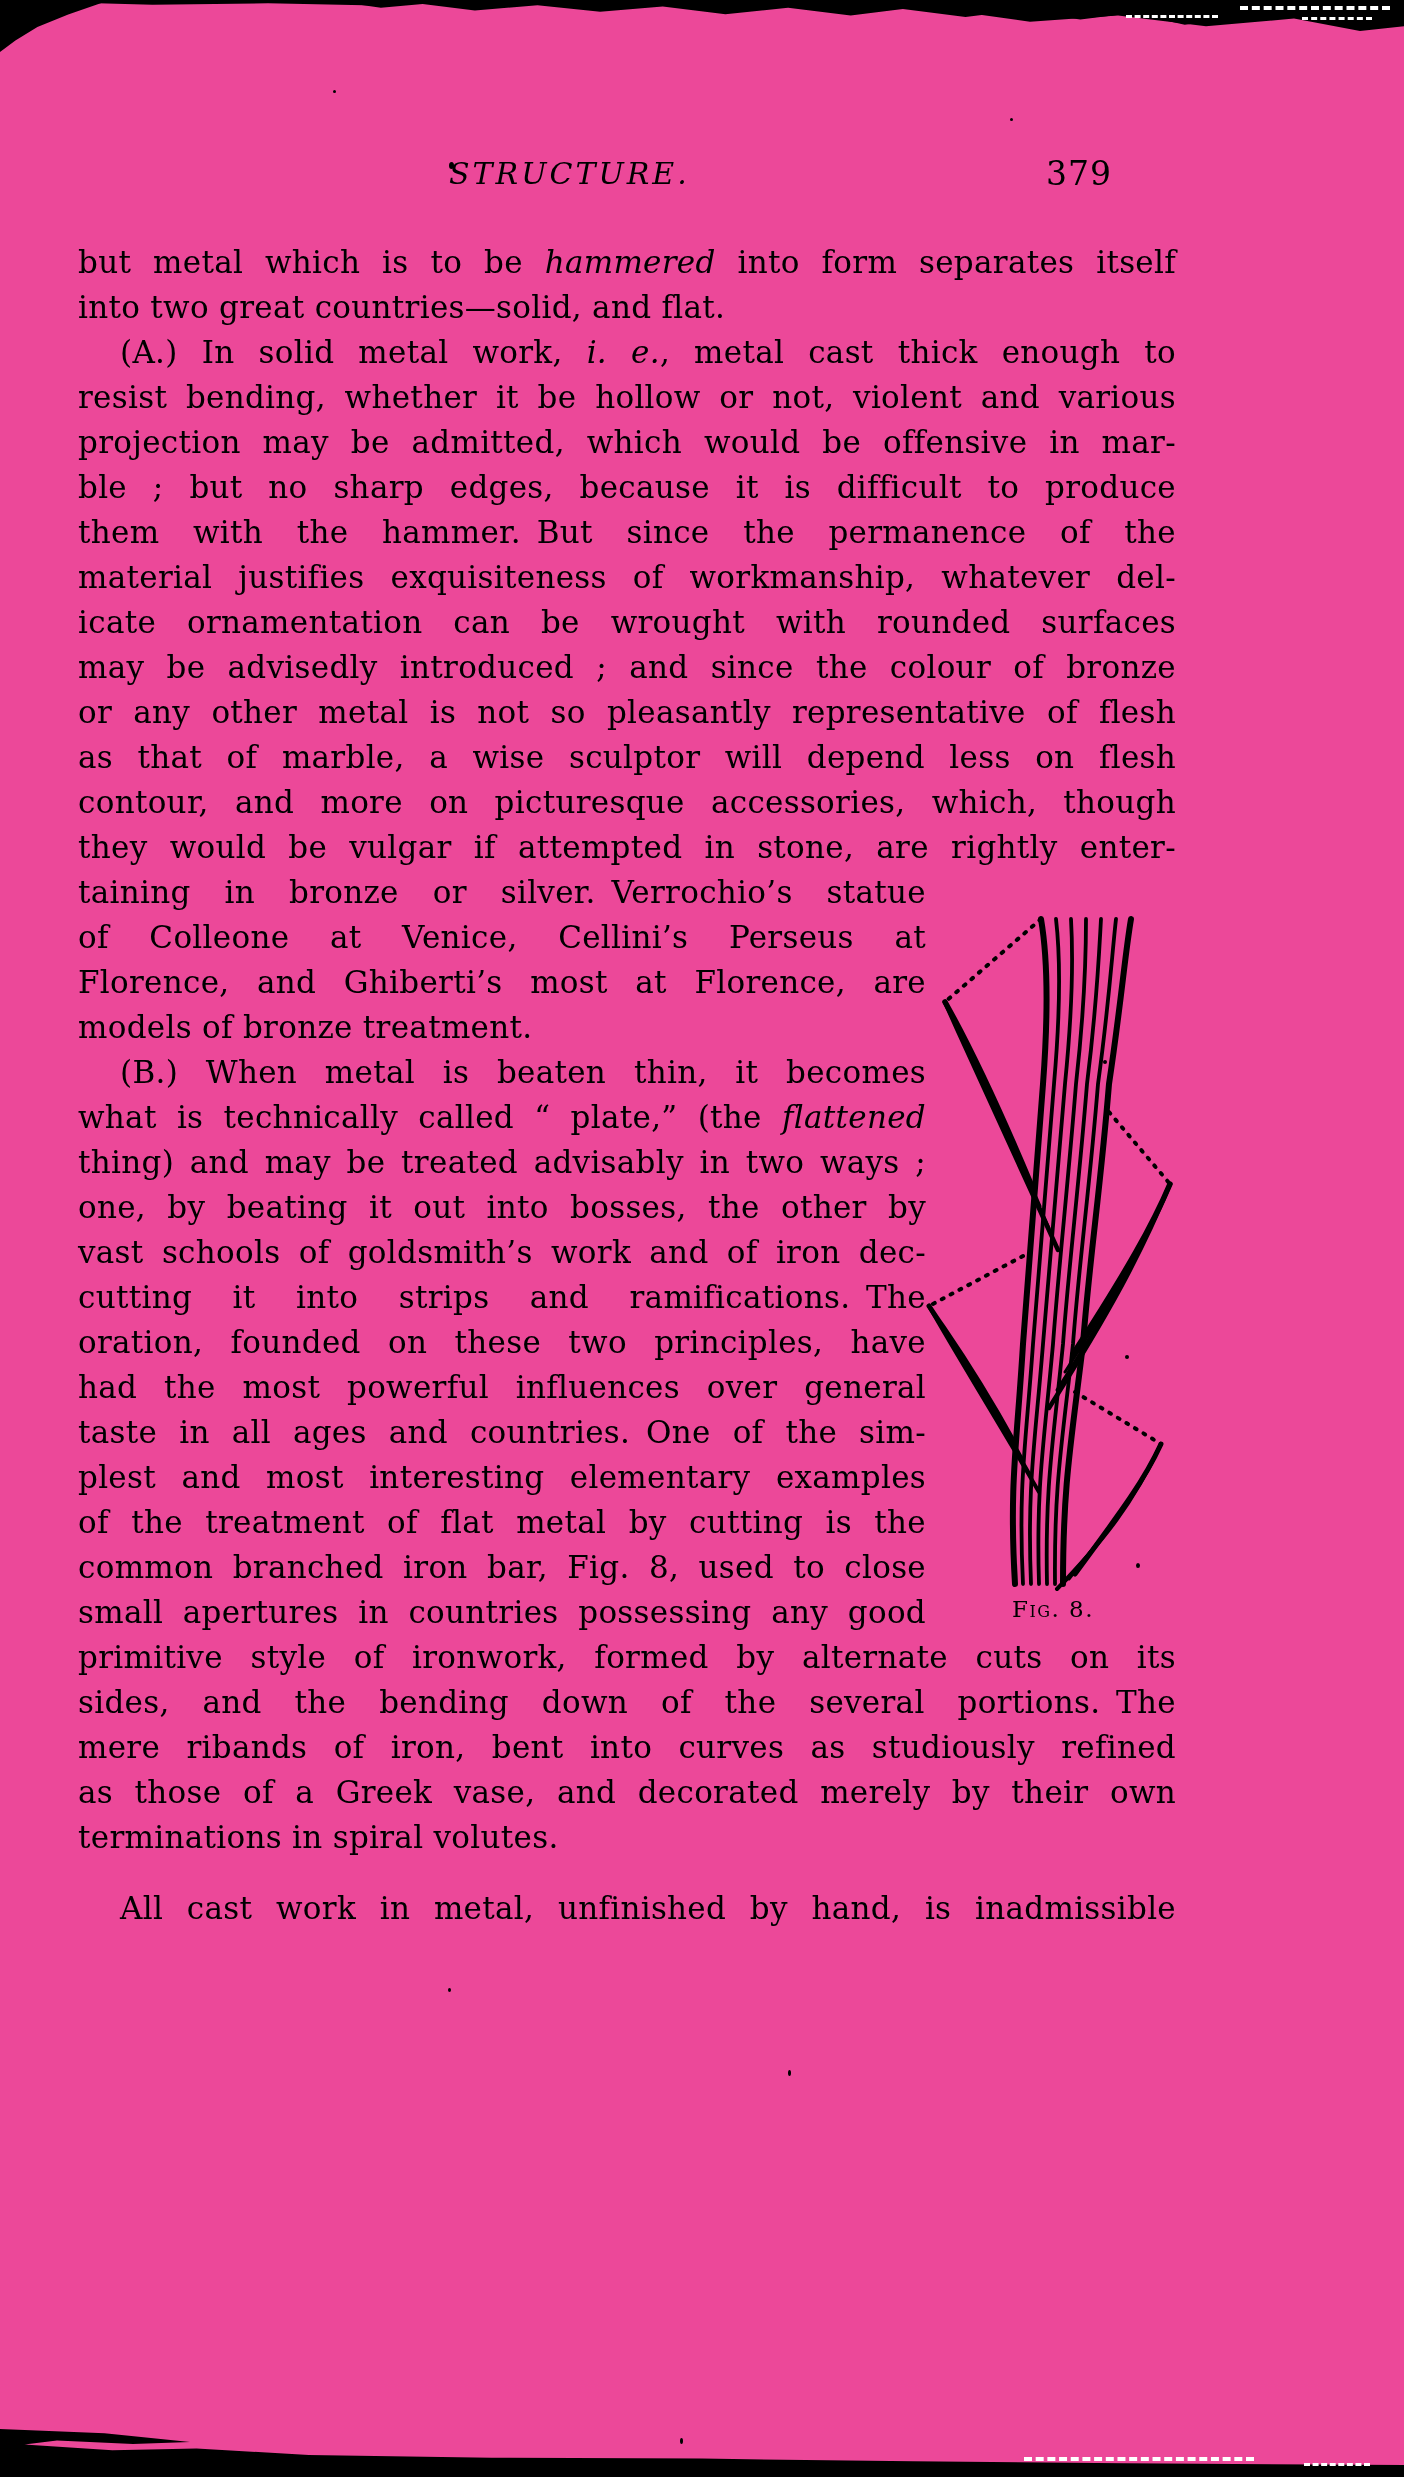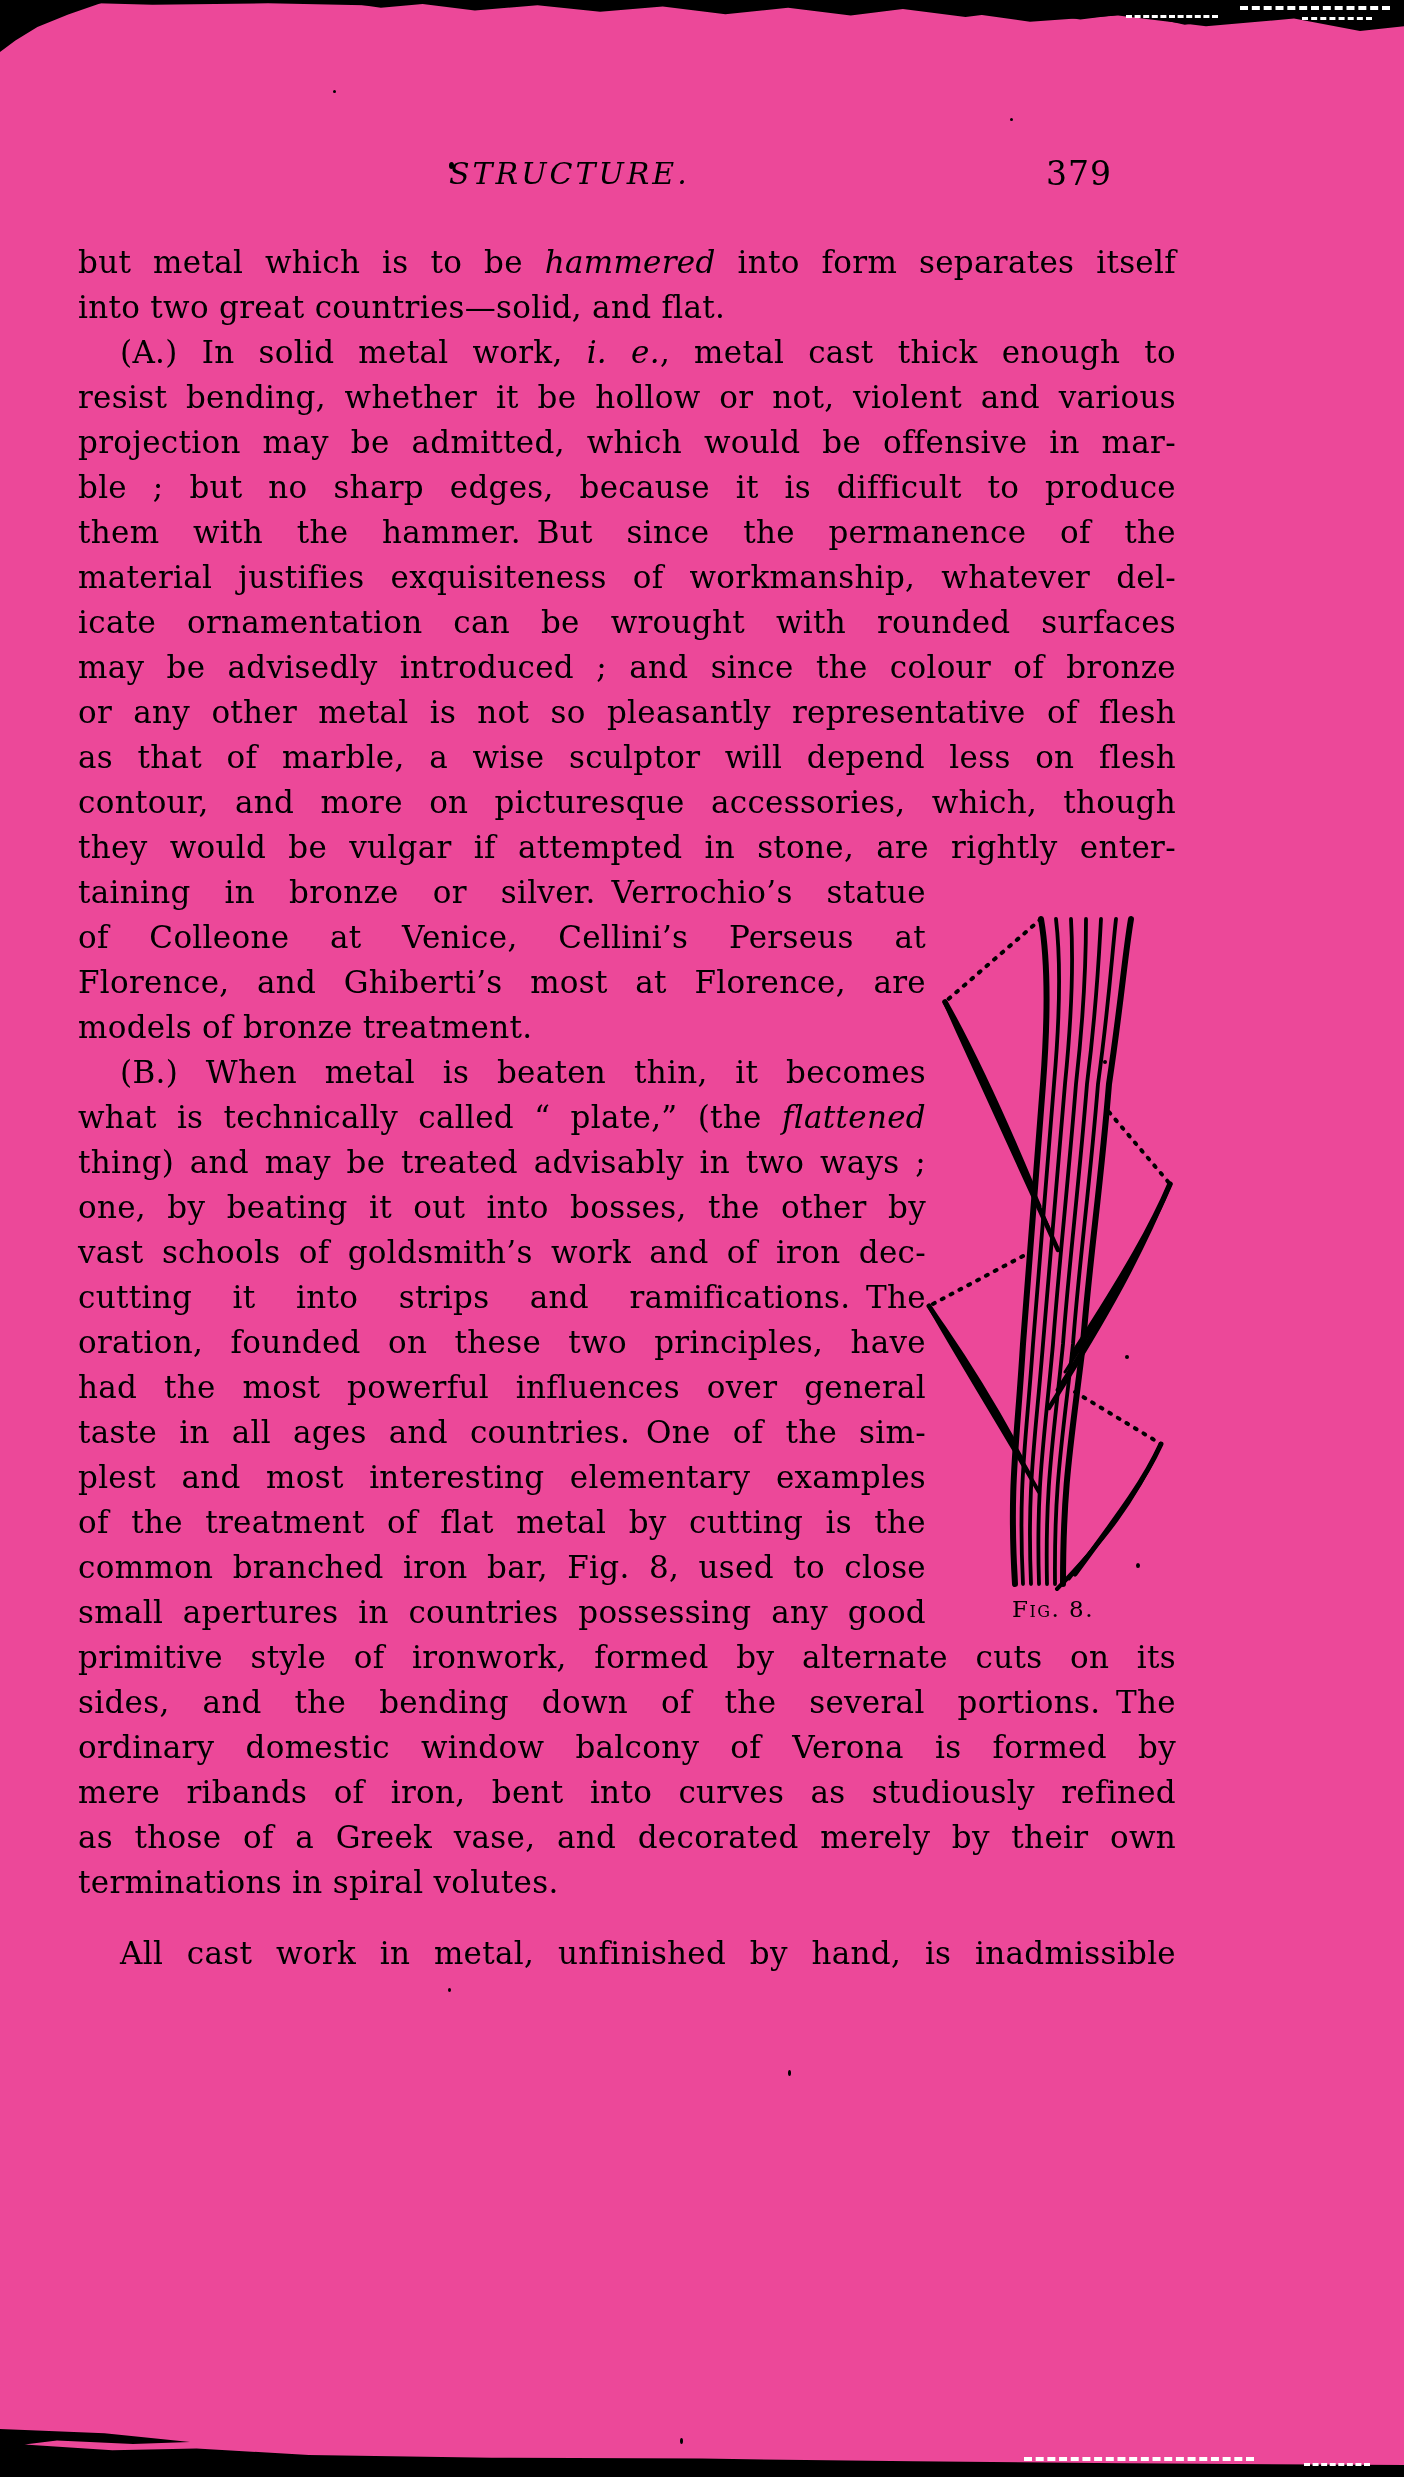--- a/index.html
+++ b/index.html
@@ -152,21 +152,20 @@
             <path d="M238,560 C210,619 182,655 134,705" stroke-width="4"></path>
           </g>
         </svg>
         <figcaption class="fig-caption">Fig. 8.</figcaption>
       </figure>
     </div>
 
     <div class="lines">
         <div class="tline just"><span>primitive style of ironwork, formed by alternate cuts on its</span></div>
         <div class="tline just"><span>sides, and the bending down of the several portions. The</span></div>
-        <div class="tline just"><span>ordinary domestic window balcony of Verona is formed by</span></div>
         <div class="tline just"><span>mere ribands of iron, bent into curves as studiously refined</span></div>
         <div class="tline just"><span>as those of a Greek vase, and decorated merely by their own</span></div>
         <div class="tline"><span>terminations in spiral volutes.</span></div>
       </div>
     <div class="lines closing">
         <div class="tline ind just"><span>All cast work in metal, unfinished by hand, is inadmissible</span></div>
       </div>
   </div>
 
   <div class="speck" style="left:449px;top:162px;width:5px;height:7px;"></div>

